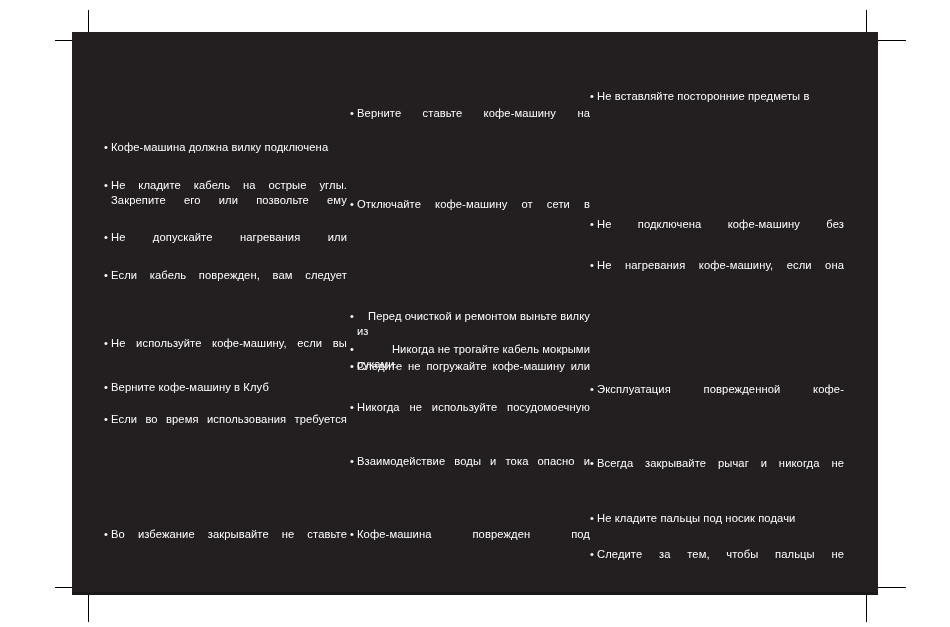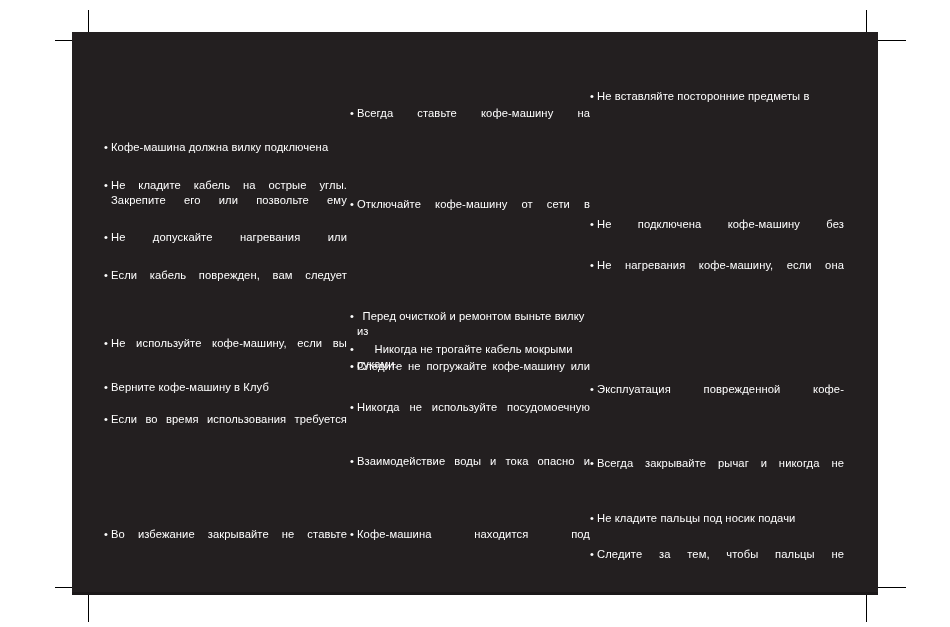--- a/index.html
+++ b/index.html
@@ -79,21 +79,21 @@
   }
   .bullet .para {
     flex: 1 1 auto;
     text-align: justify;
     text-align-last: justify;
     -webkit-hyphens: none;
     hyphens: none;
     white-space: normal;
   }
   .bullet .para.nojust {
-    text-align: center;
+    text-align: right;
     text-align-last: left;
   }
 
   
   #dark-panel .bullet .para,
   #dark-panel .bullet .dot {
     font-stretch: condensed;
   }
 </style>
 </head>
@@ -144,21 +144,21 @@
           <span class="para">Если во время использования требуется</span>
         </div>
         <div class="bullet" style="top: 495px; left: 0px; width: 100%;">
           <span class="dot">•</span>
           <span class="para">Во избежание закрывайте не ставьте</span>
         </div>
       </div>
     <div class="column" id="col-mid">
         <div class="bullet" style="top: 74px; left: 0px; width: 100%;">
           <span class="dot">•</span>
-          <span class="para">Всегда ставьте кофе-машину на</span>
+          <span class="para">Верните ставьте кофе-машину на</span>
         </div>
         <div class="bullet" style="top: 165px; left: 0px; width: 100%;">
           <span class="dot">•</span>
           <span class="para">Отключайте кофе-машину от сети в</span>
         </div>
         <div class="bullet" style="top: 277px; left: 0px; width: 100%;">
           <span class="dot">•</span>
           <span class="para nojust">Перед очисткой и ремонтом выньте вилку из</span>
         </div>
         <div class="bullet" style="top: 310px; left: 0px; width: 100%;">
@@ -172,21 +172,21 @@
         <div class="bullet" style="top: 368px; left: 0px; width: 100%;">
           <span class="dot">•</span>
           <span class="para">Никогда не используйте посудомоечную</span>
         </div>
         <div class="bullet" style="top: 422px; left: 0px; width: 100%;">
           <span class="dot">•</span>
           <span class="para">Взаимодействие воды и тока опасно и</span>
         </div>
         <div class="bullet" style="top: 495px; left: 0px; width: 100%;">
           <span class="dot">•</span>
-          <span class="para">Кофе-машина находится под</span>
+          <span class="para">Кофе-машина поврежден под</span>
         </div>
       </div>
     <div class="column" id="col-right">
         <div class="bullet" style="top: 57px; left: 0px; width: 100%;">
           <span class="dot">•</span>
           <span class="para nojust">Не вставляйте посторонние предметы в</span>
         </div>
         <div class="bullet" style="top: 185px; left: 0px; width: 100%;">
           <span class="dot">•</span>
           <span class="para">Не подключена кофе-машину без</span>

